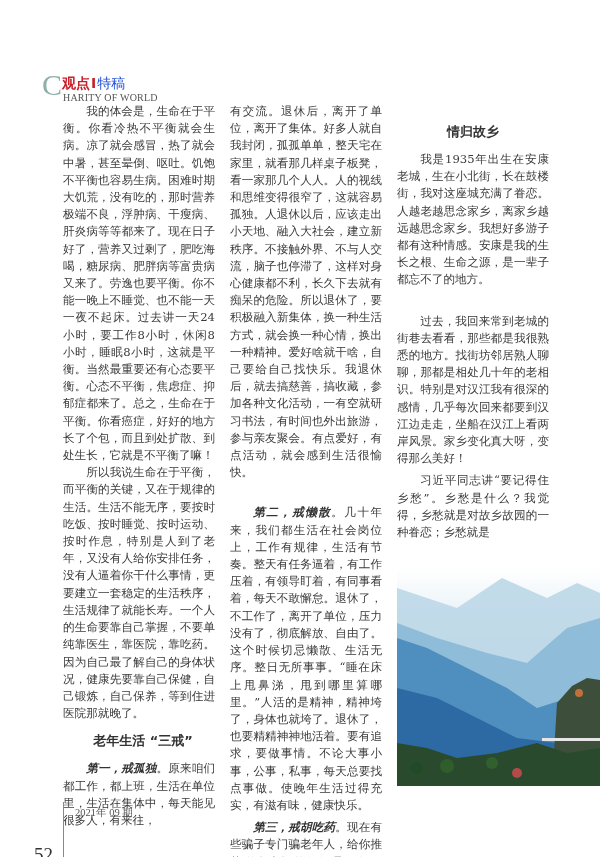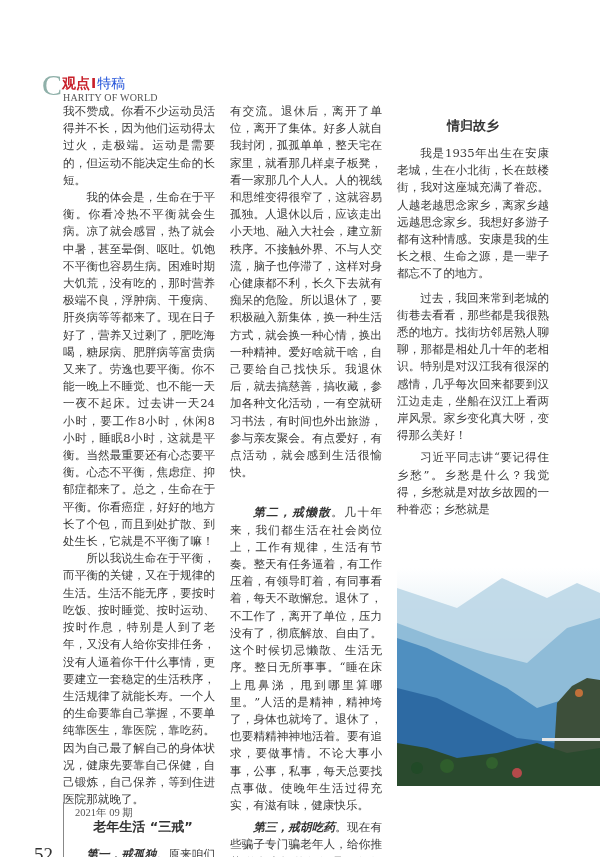--- a/index.html
+++ b/index.html
@@ -45,37 +45,36 @@
 
 <div class="header">
   <span class="c-letter">C</span>
   <span class="title">
     <span class="red">观点</span><span class="bar">I</span><span class="gray">特稿</span>
   </span>
   <span class="sub">HARITY OF WORLD</span>
 </div>
 
 <div class="col col1">
-  <p>我不赞成。你看不少运动员活得并不长，因为他们运动得太过火，走极端。运动是需要的，但运动不能决定生命的长短。</p>
   <p class="indent">我的体会是，生命在于平衡。你看冷热不平衡就会生病。凉了就会感冒，热了就会中暑，甚至晕倒、呕吐。饥饱不平衡也容易生病。困难时期大饥荒，没有吃的，那时营养极端不良，浮肿病、干瘦病、肝炎病等等都来了。现在日子好了，营养又过剩了，肥吃海喝，糖尿病、肥胖病等富贵病又来了。劳逸也要平衡。你不能一晚上不睡觉、也不能一天一夜不起床。过去讲一天24小时，要工作8小时，休闲8小时，睡眠8小时，这就是平衡。当然最重要还有心态要平衡。心态不平衡，焦虑症、抑郁症都来了。总之，生命在于平衡。你看癌症，好好的地方长了个包，而且到处扩散、到处生长，它就是不平衡了嘛！</p>
   <p class="indent">所以我说生命在于平衡，而平衡的关键，又在于规律的生活。生活不能无序，要按时吃饭、按时睡觉、按时运动、按时作息，特别是人到了老年，又没有人给你安排任务，没有人逼着你干什么事情，更要建立一套稳定的生活秩序，生活规律了就能长寿。一个人的生命要靠自己掌握，不要单纯靠医生，靠医院，靠吃药。因为自己最了解自己的身体状况，健康先要靠自己保健，自己锻炼，自己保养，等到住进医院那就晚了。</p>
   <h3>老年生活 “三戒”</h3>
   <p class="indent"><span class="lead">第一，戒孤独</span><span>。原来咱们都工作，都上班，生活在单位里，生活在集体中，每天能见很多人，有来往，</span></p>
 </div>
 
 <div class="col col2">
   <p>有交流。退休后，离开了单位，离开了集体。好多人就自我封闭，孤孤单单，整天宅在家里，就看那几样桌子板凳，看一家那几个人人。人的视线和思维变得很窄了，这就容易孤独。人退休以后，应该走出小天地、融入大社会，建立新秩序。不接触外界、不与人交流，脑子也停滞了，这样对身心健康都不利，长久下去就有痴呆的危险。所以退休了，要积极融入新集体，换一种生活方式，就会换一种心情，换出一种精神。爱好啥就干啥，自己要给自己找快乐。我退休后，就去搞慈善，搞收藏，参加各种文化活动，一有空就研习书法，有时间也外出旅游，参与亲友聚会。有点爱好，有点活动，就会感到生活很愉快。</p>
   <p class="indent" style="margin-top:23px"><span class="lead">第二，戒懒散</span><span>。几十年来，我们都生活在社会岗位上，工作有规律，生活有节奏。整天有任务逼着，有工作压着，有领导盯着，有同事看着，每天不敢懈怠。退休了，不工作了，离开了单位，压力没有了，彻底解放、自由了。这个时候切忌懒散、生活无序。整日无所事事。“睡在床上甩鼻涕，甩到哪里算哪里。”人活的是精神，精神垮了，身体也就垮了。退休了，也要精精神神地活着。要有追求，要做事情。不论大事小事，公事，私事，每天总要找点事做。使晚年生活过得充实，有滋有味，健康快乐。</span></p>
   <p class="indent" style="margin-top:5px"><span class="lead">第三，戒胡吃药</span><span>。现在有些骗子专门骗老年人，给你推荐稀奇古怪的保健品、保健药，吹得神乎其神。不少老年人还爱信这些东西。这些骗子比自己儿孙还殷勤，还孝顺，又是请你吃饭，又是请你旅游，又是给</span></p>
 </div>
 
 <div class="col col3">
-  <h3 style="margin:14px 0 10px">情归故乡</h3>
+  <h3 style="margin:20px 0 10px">情归故乡</h3>
   <p class="indent">我是1935年出生在安康老城，生在小北街，长在鼓楼街，我对这座城充满了眷恋。人越老越思念家乡，离家乡越远越思念家乡。我想好多游子都有这种情感。安康是我的生长之根、生命之源，是一辈子都忘不了的地方。</p>
-  <p class="indent" style="margin-top:7px">过去，我回来常到老城的街巷去看看，那些都是我很熟悉的地方。找街坊邻居熟人聊聊，那都是相处几十年的老相识。特别是对汉江我有很深的感情，几乎每次回来都要到汉江边走走，坐船在汉江上看两岸风景。家乡变化真大呀，变得那么美好！</p>
+  <p class="indent" style="margin-top:24px">过去，我回来常到老城的街巷去看看，那些都是我很熟悉的地方。找街坊邻居熟人聊聊，那都是相处几十年的老相识。特别是对汉江我有很深的感情，几乎每次回来都要到汉江边走走，坐船在汉江上看两岸风景。家乡变化真大呀，变得那么美好！</p>
   <p class="indent" style="margin-top:5px">习近平同志讲“要记得住乡愁”。乡愁是什么？我觉得，乡愁就是对故乡故园的一种眷恋；乡愁就是</p>
 </div>
 
 <div class="photo">
   <svg width="203" height="218" viewBox="0 0 203 218">
     <defs>
       <linearGradient id="sky" x1="0" y1="0" x2="0" y2="1">
         <stop offset="0" stop-color="#ffffff"></stop>
         <stop offset="0.35" stop-color="#dcebf3"></stop>
         <stop offset="1" stop-color="#b9d6e6"></stop>

